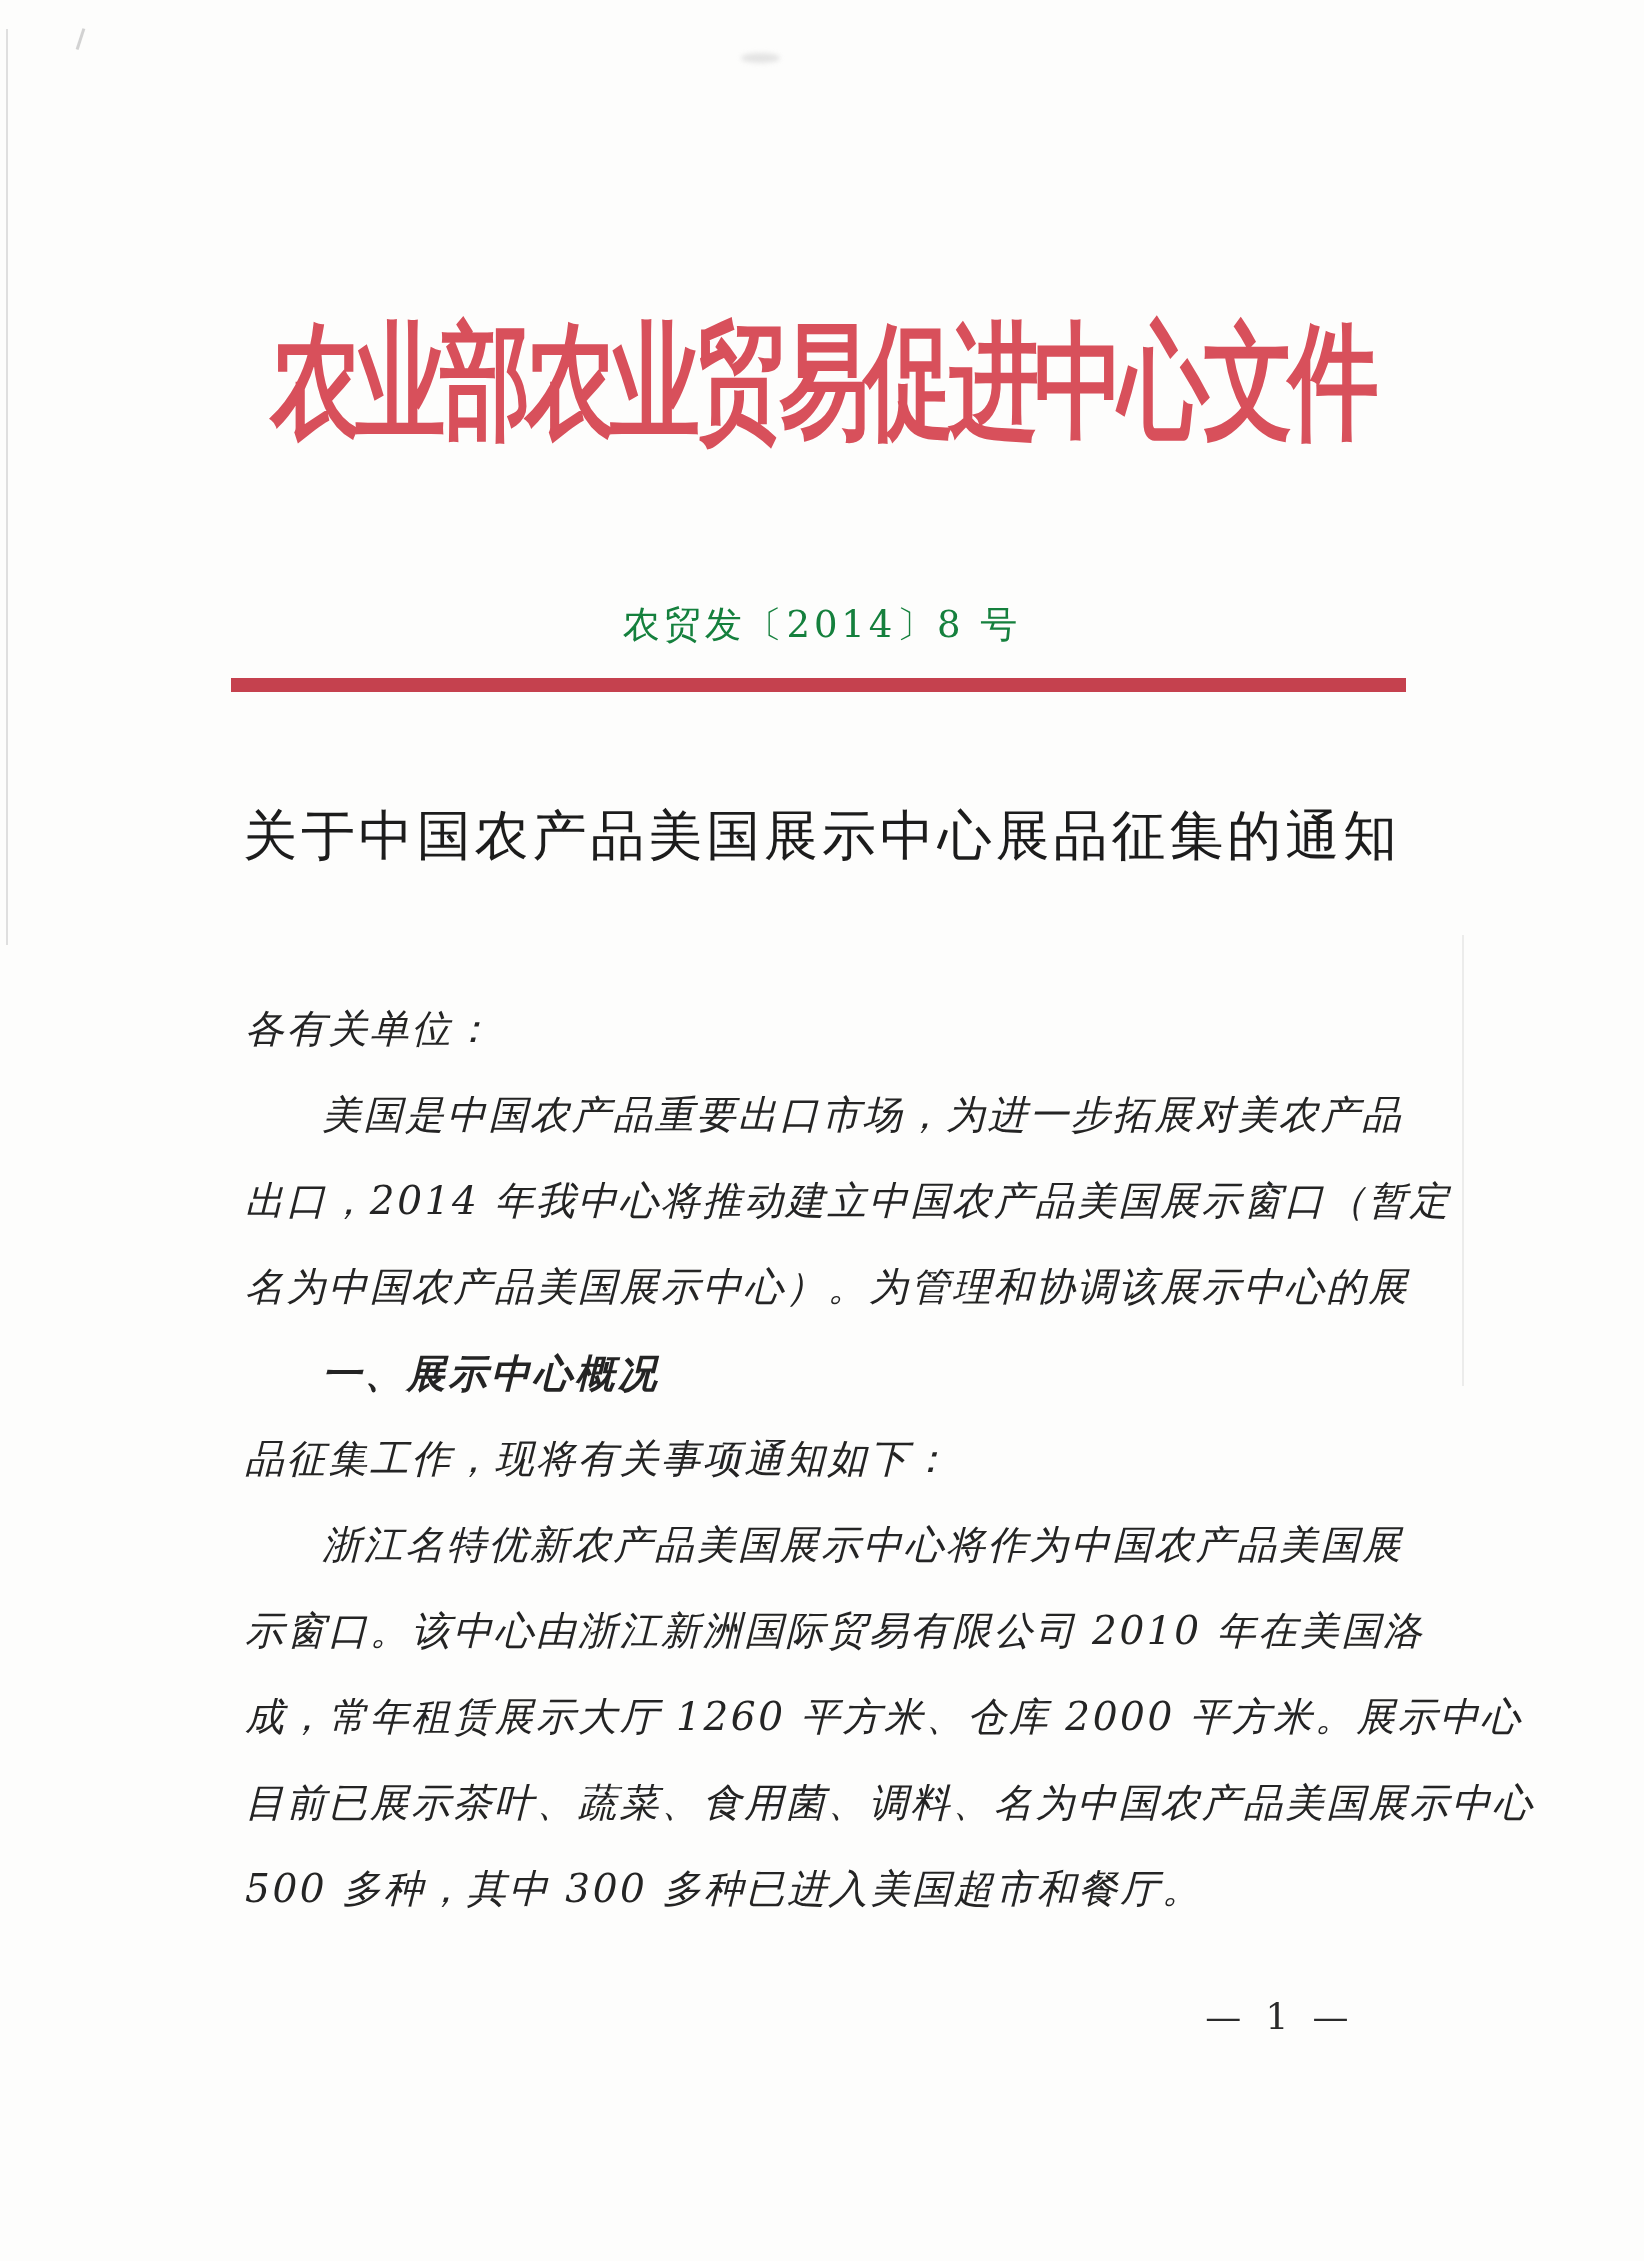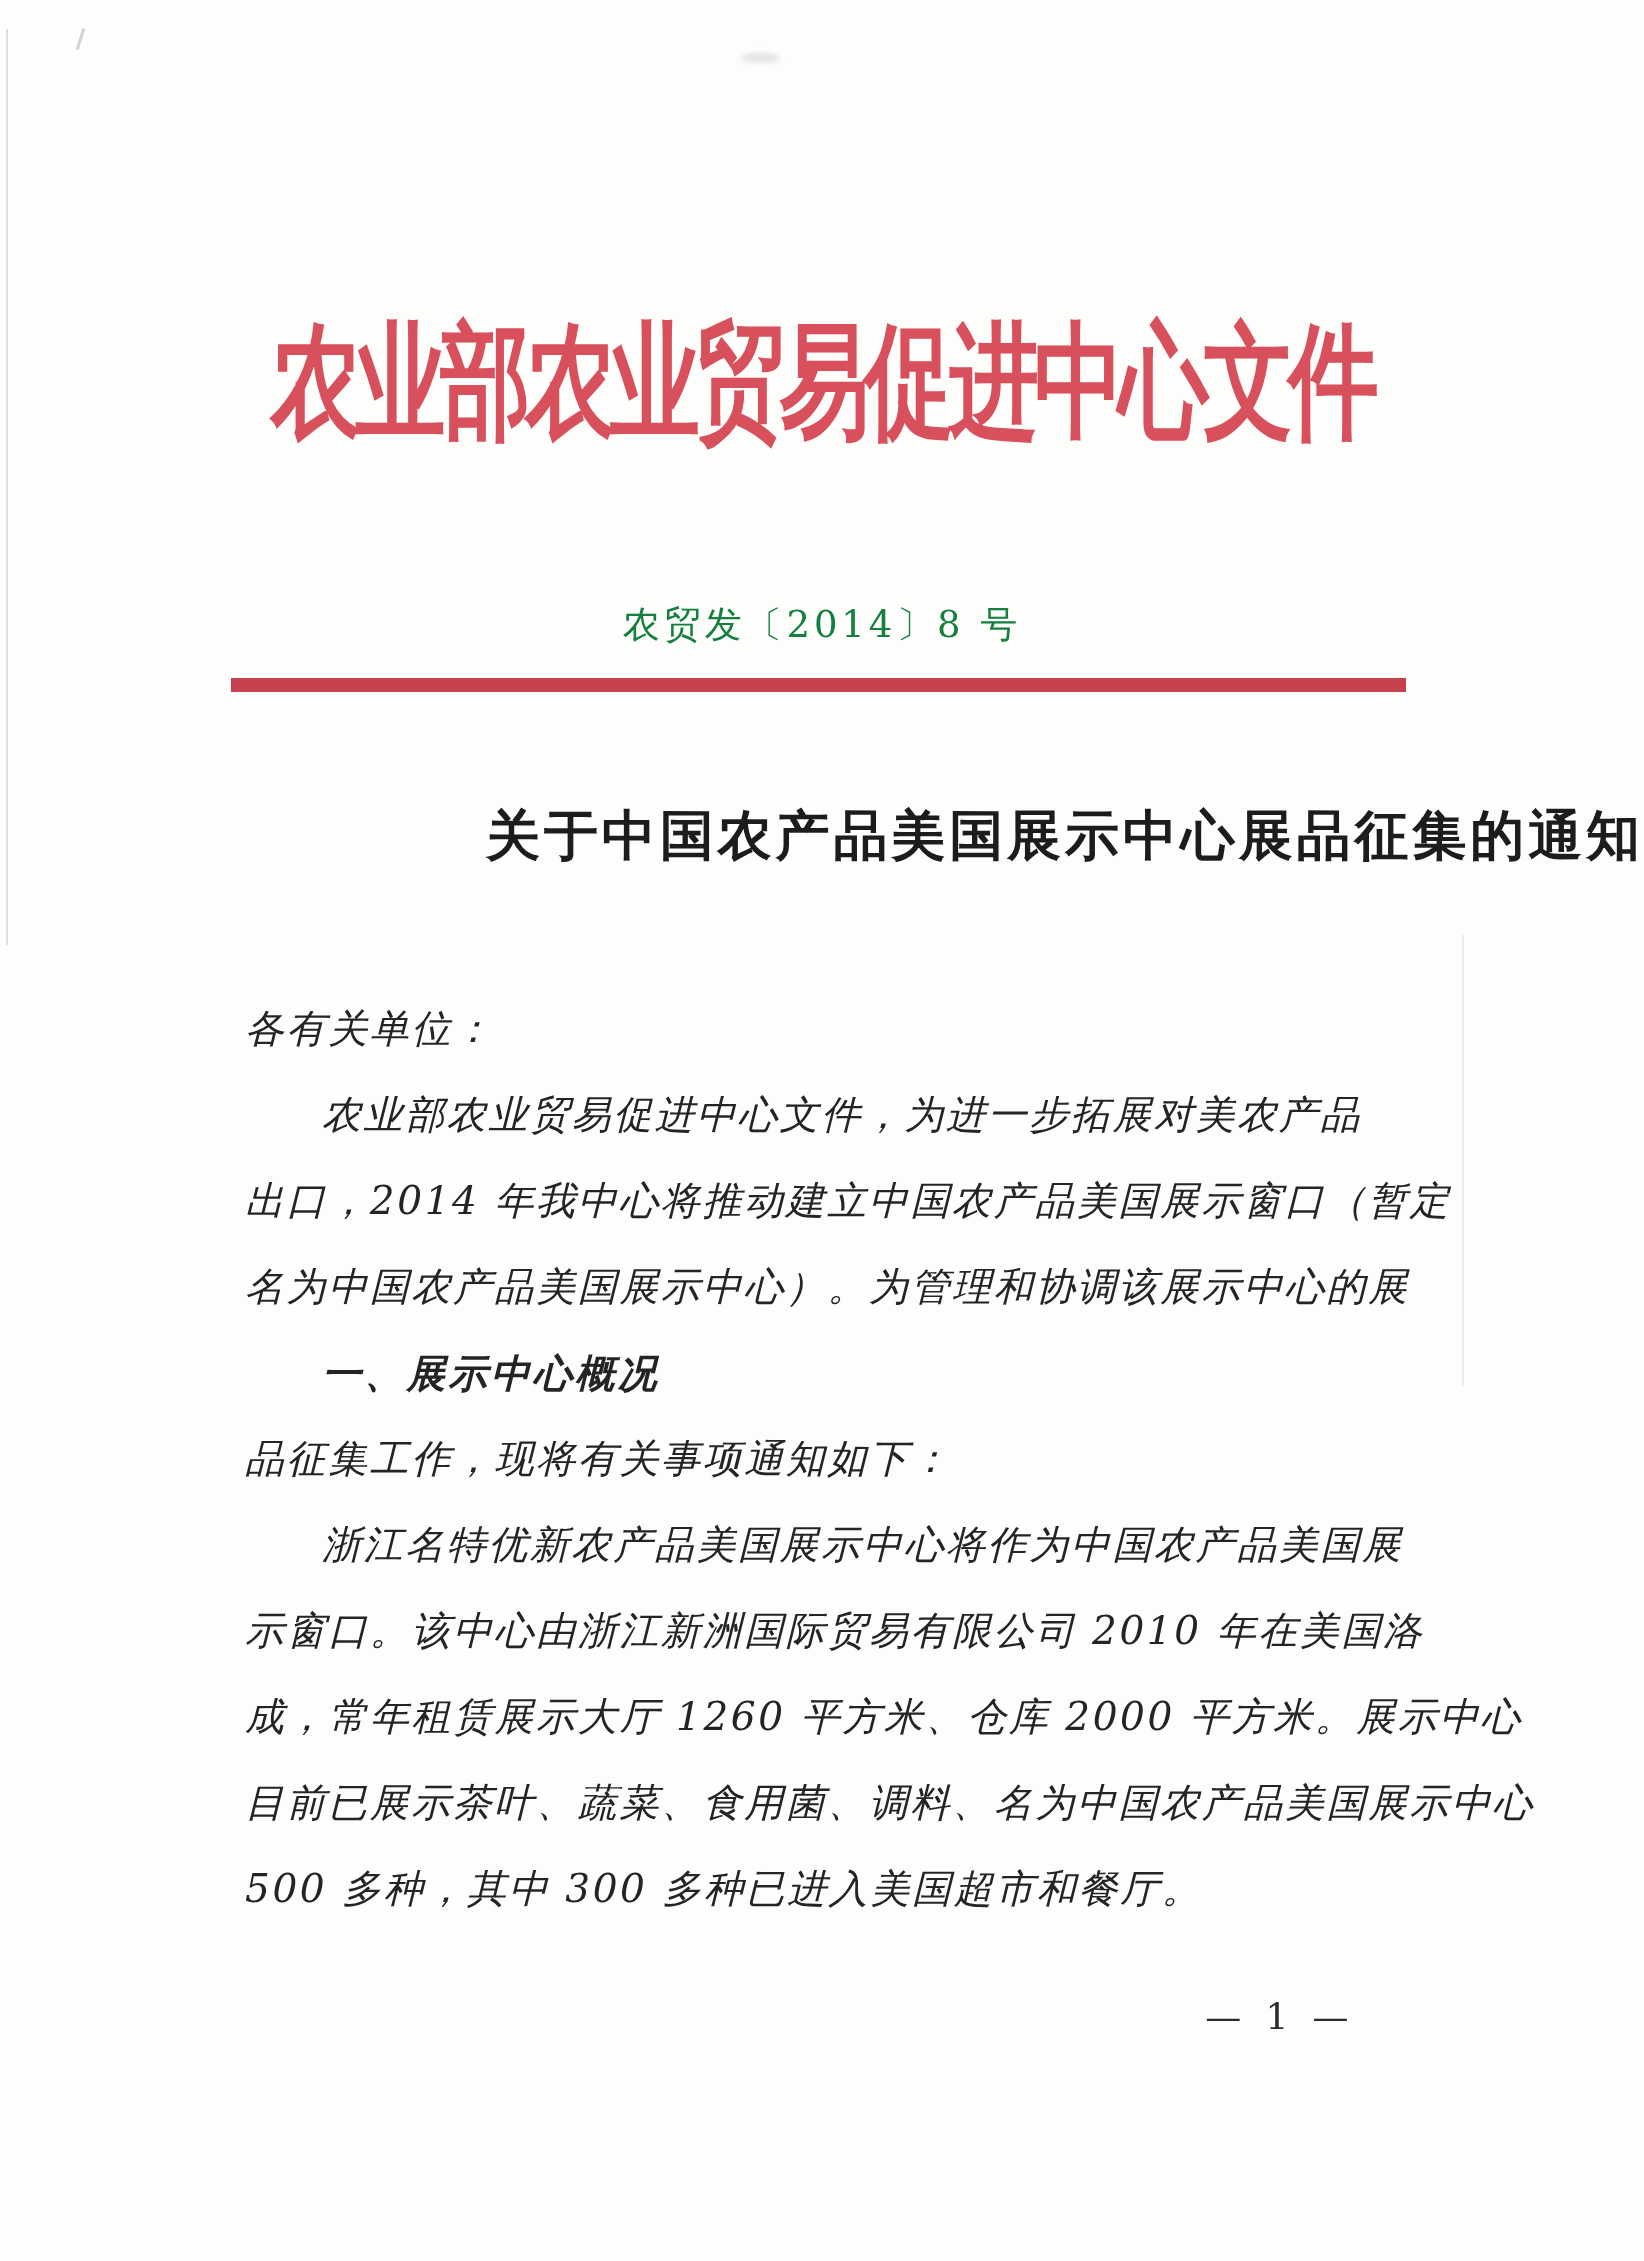--- a/index.html
+++ b/index.html
@@ -52,23 +52,23 @@
     width: 1175px;
     height: 13.5px;
     background: var(--rule-red, #c5414e);
   }
 
   .doc-title {
     position: absolute;
     top: 800px;
     left: 0;
     width: 1644px;
-    text-align: right;
+    text-align: center;
     font-size: 54px;
-    font-weight: 700;
+    font-weight: 400;
     letter-spacing: 3.9px;
     color: #1c1c1c;
     white-space: nowrap;
   }
 
   
   .body-text {
     position: absolute;
     top: 986px;
     left: 245px;
@@ -148,21 +148,21 @@
 <div class="header-title">农业部农业贸易促进中心文件</div>
 
 <div class="doc-number">农贸发〔2014〕8 号</div>
 
 <div class="red-rule"></div>
 
 <div class="doc-title">关于中国农产品美国展示中心展品征集的通知</div>
 
 <div class="body-text">
   <div class="line">各有关单位：</div>
-  <div class="line indent">农业部农业贸易促进中心文件，为进一步拓展对美农产品</div>
+  <div class="line indent">美国是中国农产品重要出口市场，为进一步拓展对美农产品</div>
   <div class="line">出口，2014 年我中心将推动建立中国农产品美国展示窗口（暂定</div>
   <div class="line">名为中国农产品美国展示中心）。为管理和协调该展示中心的展</div>
   <div class="line indent bold">一、展示中心概况</div>
   <div class="line">品征集工作，现将有关事项通知如下：</div>
   <div class="line indent">浙江名特优新农产品美国展示中心将作为中国农产品美国展</div>
   <div class="line">示窗口。该中心由浙江新洲国际贸易有限公司 2010 年在美国洛</div>
   <div class="line">成，常年租赁展示大厅 1260 平方米、仓库 2000 平方米。展示中心</div>
   <div class="line">目前已展示茶叶、蔬菜、食用菌、调料、名为中国农产品美国展示中心</div>
   <div class="line">500 多种，其中 300 多种已进入美国超市和餐厅。</div>
 </div>

